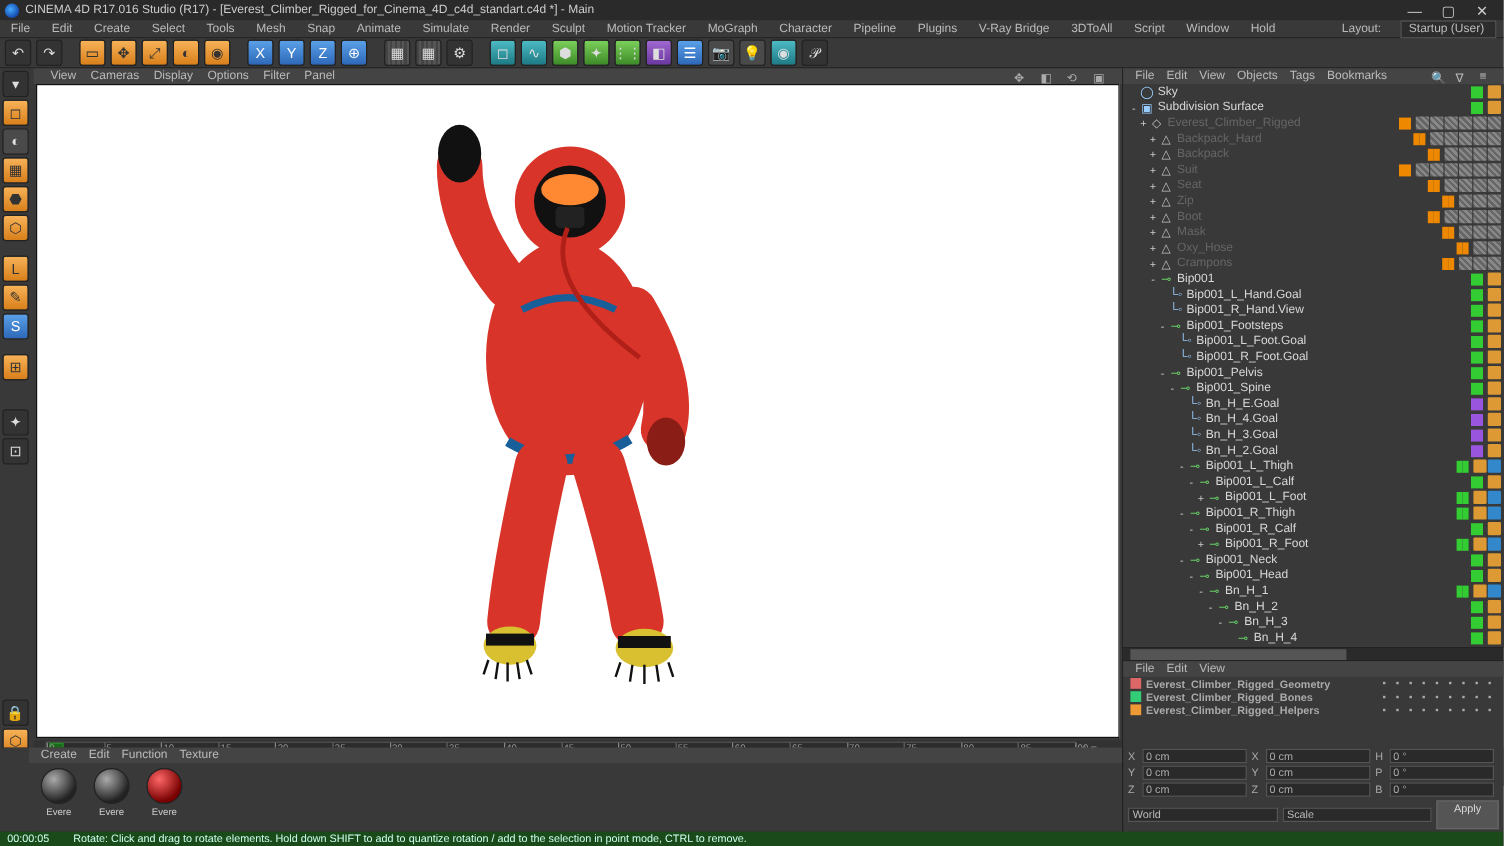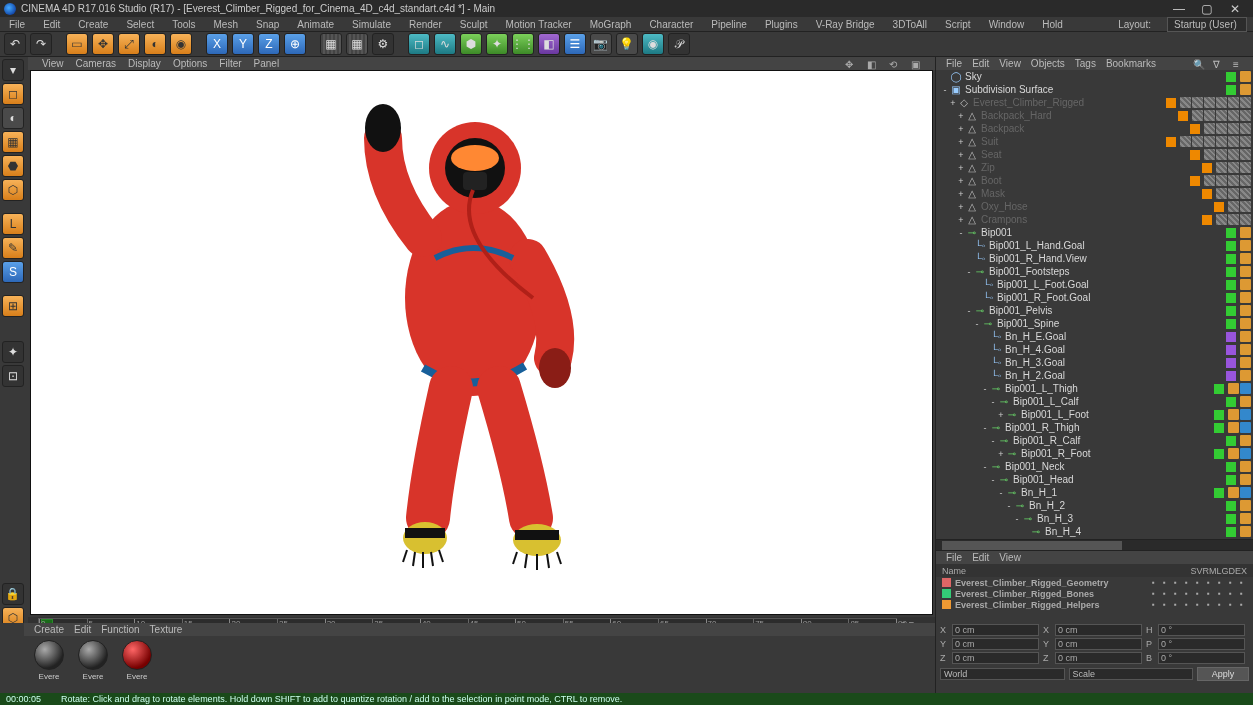--- a/index.html
+++ b/index.html
@@ -84,21 +84,21 @@
   .mat-menu { height: 13px; background: #444; display: flex; align-items: center; gap: 10px; padding: 0 10px; font-size: 10px; color: #bbb; }
   .mat-area { flex: 1; display: flex; align-items: flex-start; gap: 6px; padding: 4px 6px; }
   .mat-ball { width: 38px; display: flex; flex-direction: column; align-items: center; gap: 2px; }
   .mat-ball .ball { width: 30px; height: 30px; border-radius: 50%; background: radial-gradient(circle at 35% 30%, #aaa 0%, #222 70%); border: 1px solid #222; }
   .mat-ball .ball.red { background: radial-gradient(circle at 35% 30%, #f66 0%, #700 70%); }
   .mat-ball .mat-name { font-size: 8px; color: #ccc; text-align: left;}
   .bottom-right { width: 318px; border-left: 1px solid #222; display: flex; flex-direction: column; }
   .coord-row { height: 14px; display: flex; align-items: center; gap: 0; padding: 0 4px; font-size: 9px; color: #aaa; }
   .coord-row .lbl { width: 12px; }
   .coord-row .val { flex: 1; background: #2a2a2a; border: 1px solid #555; height: 12px; padding: 0 2px; margin-right: 4px; display: flex; align-items: center;}
-  .apply-btn { height: 14px; width: 52px; background: #555; border: 1px solid #666; text-align: center; font-size: 9px; color: #ddd; line-height: 12px; margin-left: auto;}
+  .apply-btn { height: 24px; width: 52px; background: #555; border: 1px solid #666; text-align: center; font-size: 9px; color: #ddd; line-height: 12px; margin-left: auto;}
   .coord-foot { display: flex; align-items: center; gap: 4px; padding: 2px 4px;}
   .coord-foot .sel { flex:1; background:#2a2a2a; border:1px solid #555; height:12px; font-size:9px; padding:0 3px; display:flex; align-items:center;}
   
   .statusbar { position: absolute; bottom: 0; left: 0; right: 0; height: 12px; background: #1a4a1a; display: flex; align-items: center; padding: 0 6px; font-size: 9px; color: #cfe; }
   .statusbar .spc{flex:1;}
   
   .maxon-strip { position:absolute; bottom:12px; left:0; width:24px; height:70px; writing-mode:vertical-rl; transform:rotate(180deg); background:#2a2a2a; color:#888; font-size:9px; display:flex; align-items:center; justify-content:center; letter-spacing:2px;}
   .bottom-left { margin-left:24px; }
   .hscroll { height:11px; background:#2a2a2a; border-top:1px solid #222;}
   .hscroll .thumb{ height:9px; width:180px; background:#555; margin:1px 0 0 6px;}
@@ -846,24 +846,20 @@
       </div>
     <div class="hscroll">
         <div class="thumb"></div>
       </div>
     <div class="attr-panel">
       <div class="attr-menu" id="attr-menu">
           <span class="menu-item">File</span>
           <span class="menu-item">Edit</span>
           <span class="menu-item">View</span>
         </div>
-      <div class="layer-header">
-        <span class="name-h">Name</span>
-        <span id="layer-cols"><span class="col-h">S</span><span class="col-h">V</span><span class="col-h">R</span><span class="col-h">M</span><span class="col-h">L</span><span class="col-h">G</span><span class="col-h">D</span><span class="col-h">E</span><span class="col-h">X</span></span>
-      </div>
       <div id="layer-rows">
           <div class="layer-row">
             <span class="swatch" style="background:#d66"></span>
     <span class="layer-name">Everest_Climber_Rigged_Geometry</span>
             <span class="col-c">▪</span>
             <span class="col-c">▪</span>
             <span class="col-c">▪</span>
             <span class="col-c">▪</span>
             <span class="col-c">▪</span>
             <span class="col-c">▪</span>

